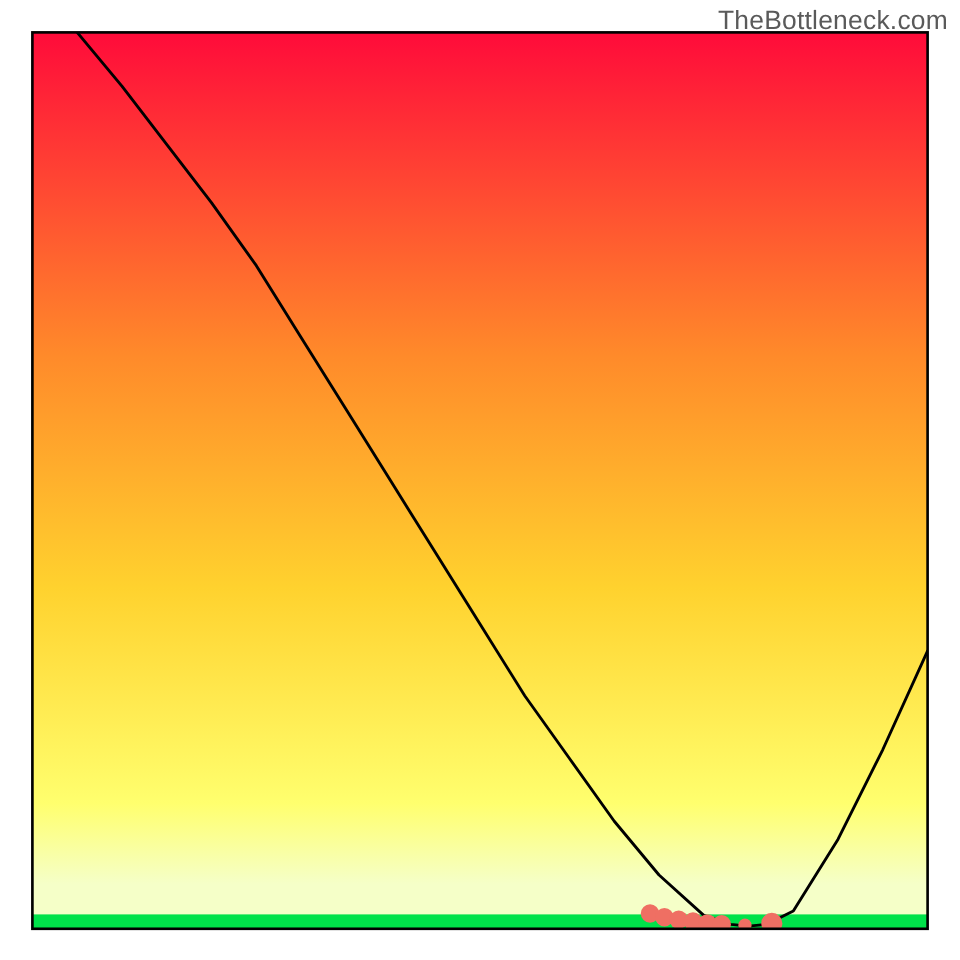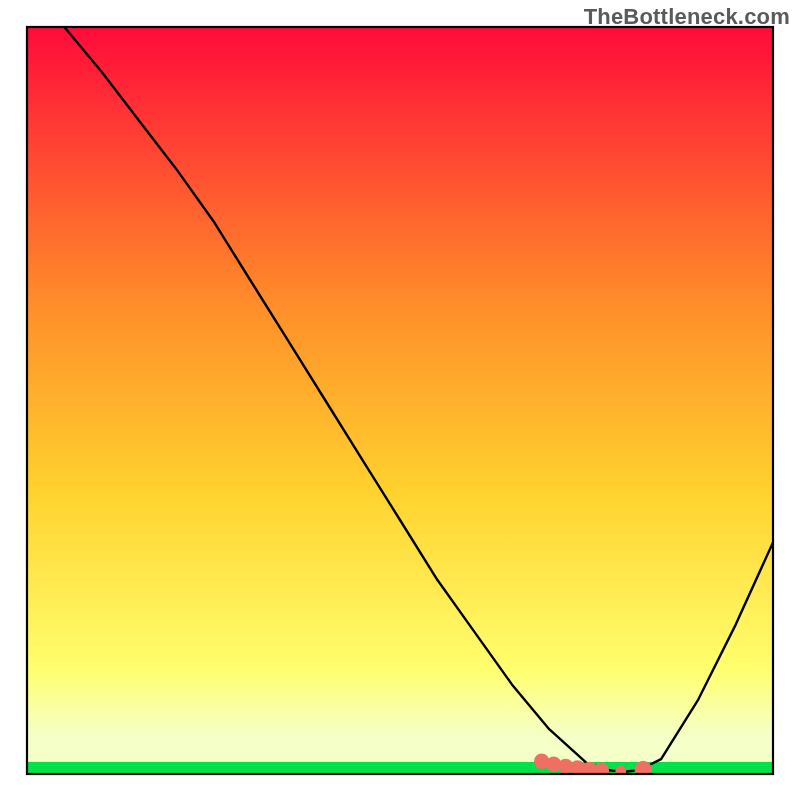--- a/index.html
+++ b/index.html
@@ -4,21 +4,21 @@
 <style>
   * { margin: 0; padding: 0; box-sizing: border-box; }
   html, body { width: 800px; height: 800px; overflow: hidden; background: #fff; }
   .container { position: relative; width: 800px; height: 800px; }
   .watermark {
     position: absolute;
     top: 4px;
     right: 10px;
     font-family: Arial, Helvetica, sans-serif;
     font-size: 22px;
-    font-weight: 700;
+    font-weight: 400;
     color: #5a5a5a;
     letter-spacing: 0.2px;
     z-index: 10;
   }
   svg.chart { position: absolute; top: 0; left: 0; }
 </style>
 </head>
 <body>
 <div class="container">
 

